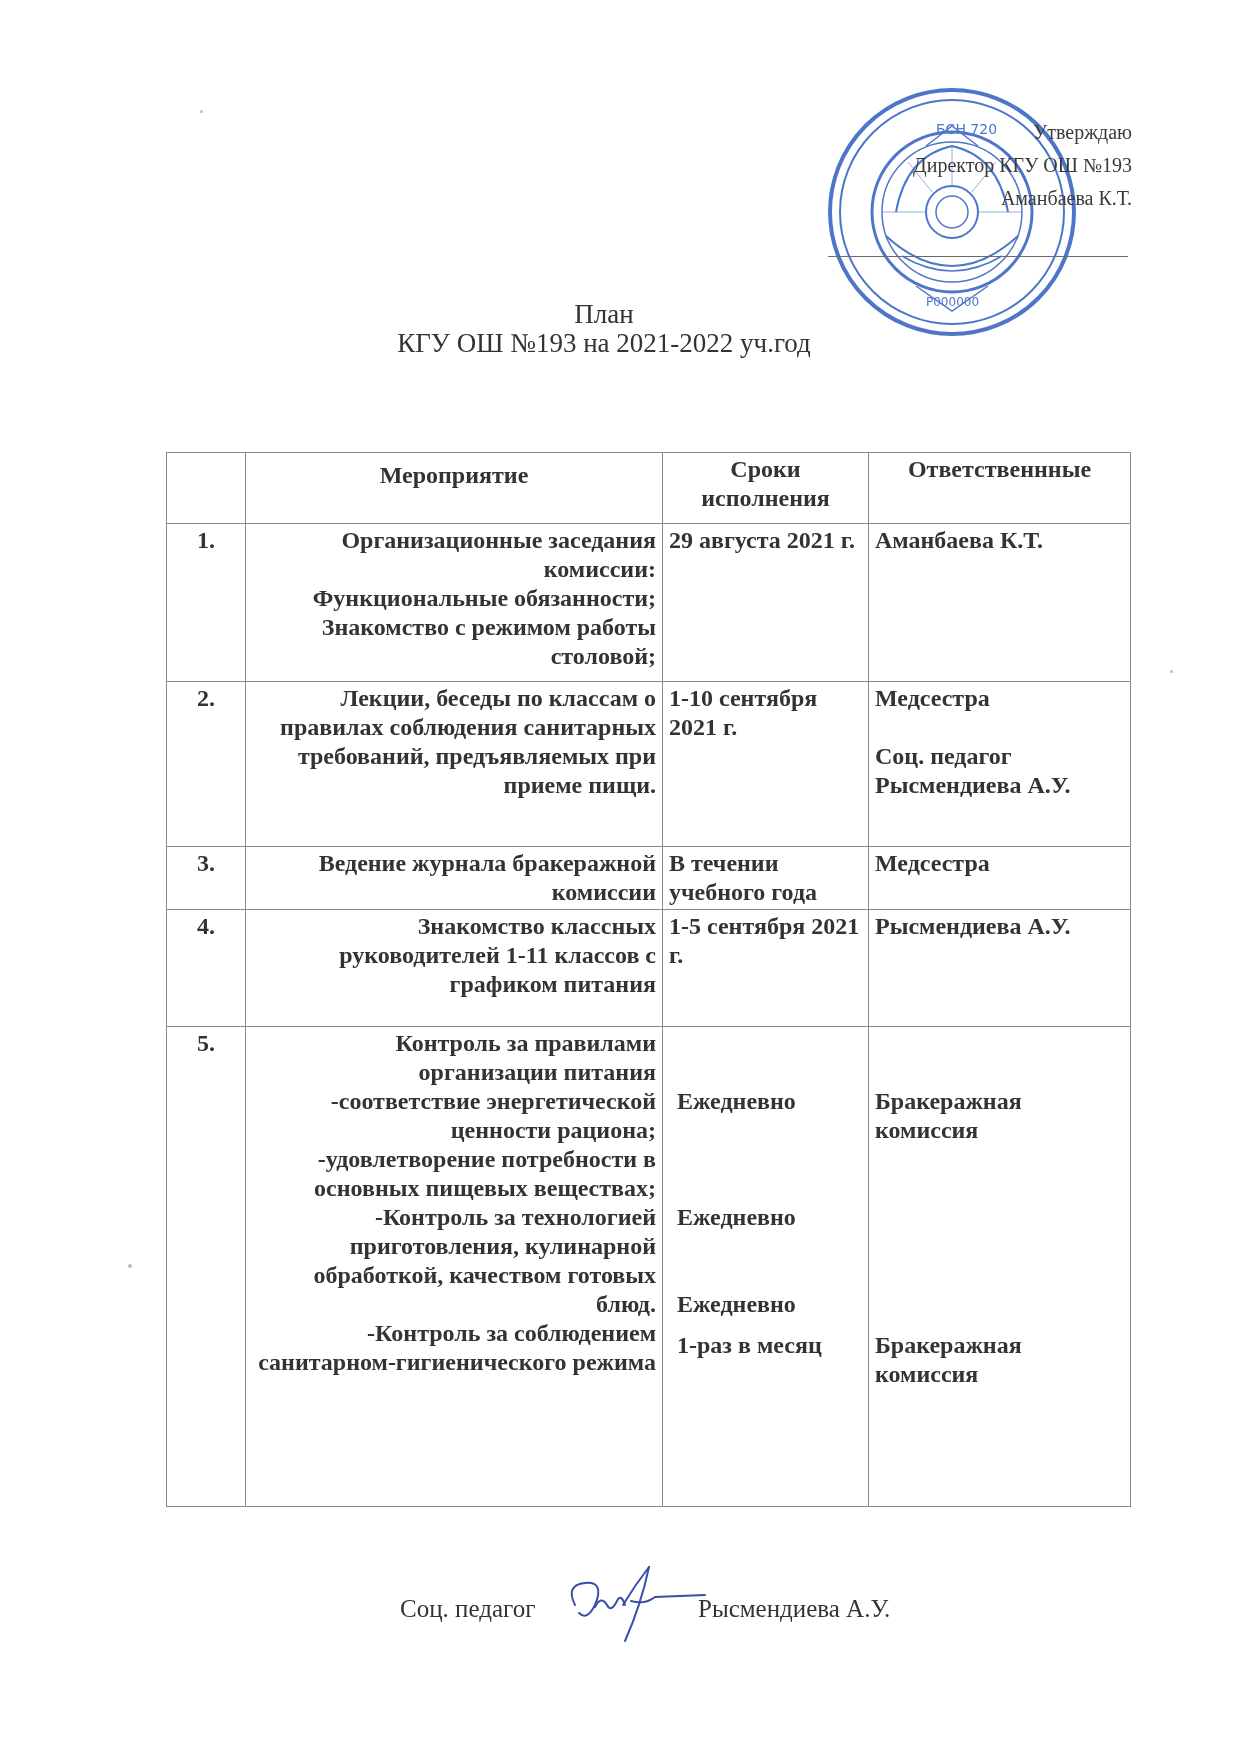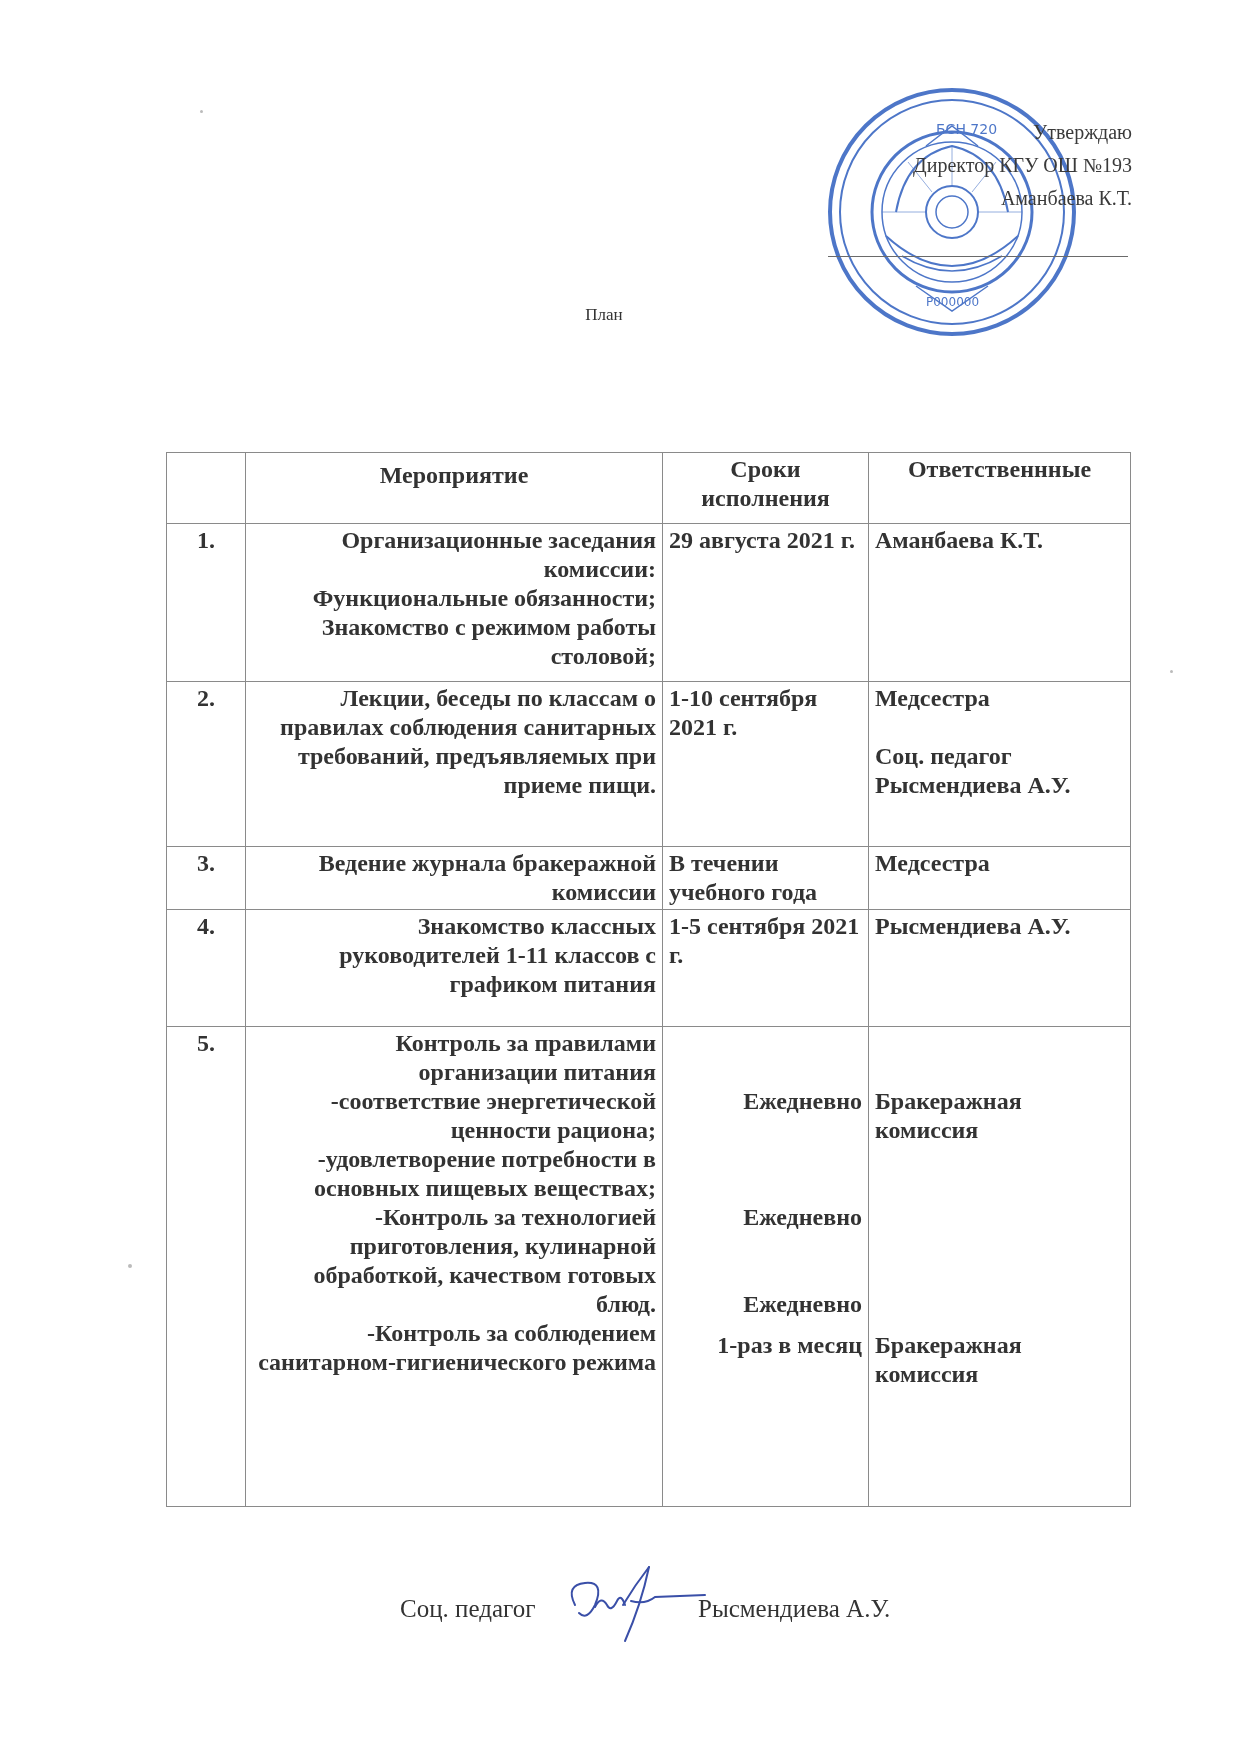--- a/index.html
+++ b/index.html
@@ -13,21 +13,21 @@
   }
   .approve-line {
     position:absolute; left:828px; top:256px; width:300px; height:0;
     border-top:1.5px solid #6a6a6a; z-index:2;
   }
   .stamp {
     position:absolute; left:826px; top:86px; width:252px; height:252px; z-index:1; opacity:0.85;
   }
   .title {
     position:absolute; left:0; width:1208px; text-align:center; top:300px;
-    font-size:17px; line-height:29px; color:#333;
+    font-size:27px; line-height:29px; color:#333;
   }
   table.plan {
     position:absolute; left:166px; top:452px; width:964px;
     border-collapse:collapse; table-layout:fixed;
     font-size:24px; line-height:29px; color:#333;
   }
   table.plan td, table.plan th {
     border:1.5px solid #8a8a8a; vertical-align:top; padding:2px 6px; font-weight:bold;
   }
   table.plan th { text-align:center; height:60px; }
@@ -73,20 +73,21 @@
 
 <div class="approve">
   <div>Утверждаю</div>
   <div>Директор КГУ ОШ №193</div>
   <div>Аманбаева К.Т.</div>
 </div>
 <div class="approve-line"></div>
 
 <div class="title">
   <div>План</div>
+  <div>КГУ ОШ №193 на 2021-2022 уч.год</div>
 </div>
 
 <table class="plan">
   <colgroup>
     <col style="width:79px">
       <col style="width:417px">
       <col style="width:206px">
       <col style="width:262px">
   </colgroup>
   <thead>
@@ -145,21 +146,21 @@
     </tr>
     <tr style="height:480px">
       <td class="num">5.</td>
       <td class="event">
         <div>Контроль за правилами организации питания</div>
         <div>-соответствие энергетической ценности рациона;</div>
         <div>-удовлетворение потребности в основных пищевых веществах;</div>
         <div>-Контроль за технологией приготовления, кулинарной обработкой, качеством готовых блюд.</div>
         <div>-Контроль за соблюдением санитарном-гигиенического режима</div>
       </td>
-      <td class="term" style="text-align:right;padding-left:32px">
+      <td class="term" style="text-align:left;padding-left:14px">
         <span class="gap"></span>
           <span class="gap"></span>
         <div>Ежедневно</div>
         <span class="gap"></span>
           <span class="gap"></span>
           <span class="gap"></span>
         <div>Ежедневно</div>
         <span class="gap"></span>
           <span class="gap"></span>
         <div>Ежедневно</div>

